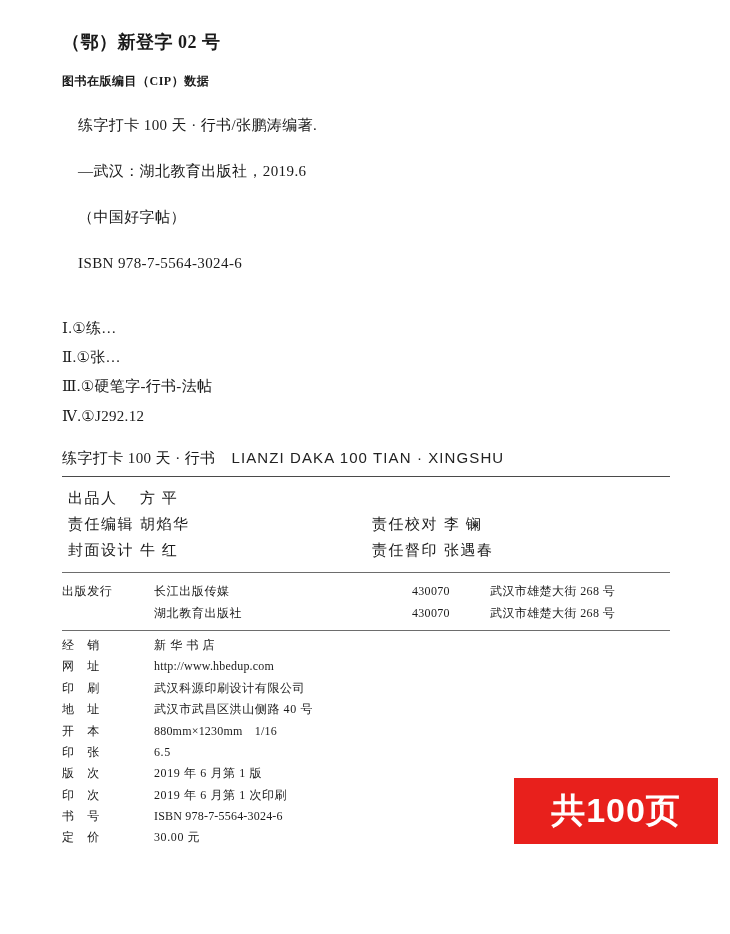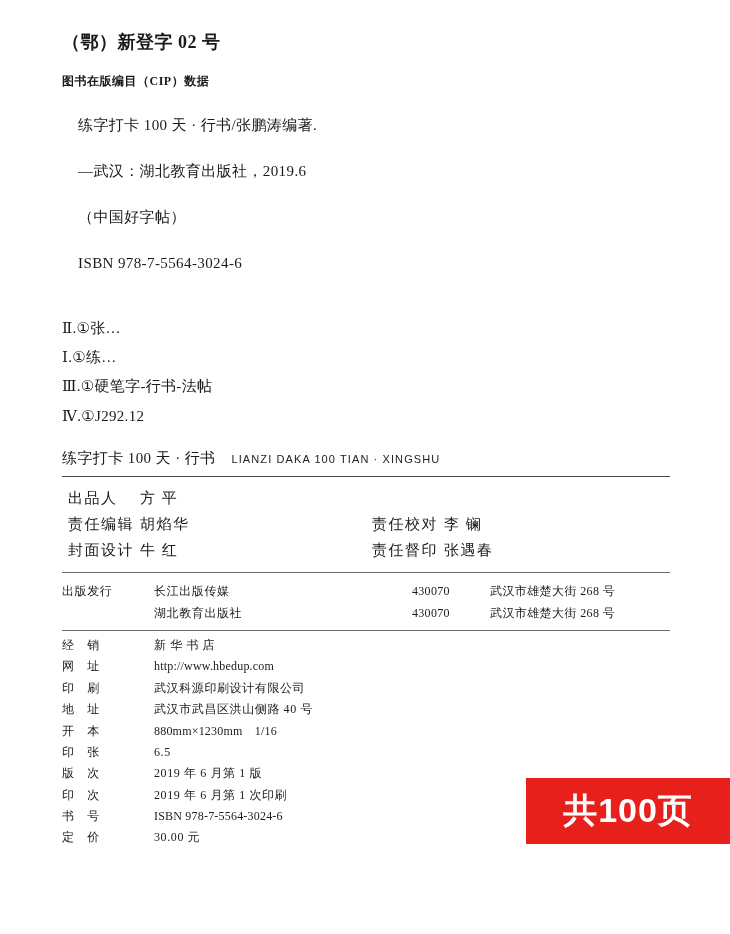--- a/index.html
+++ b/index.html
@@ -69,21 +69,21 @@
   }
   .colophon-title {
     font-size: 15px;
     letter-spacing: 0.4px;
     padding-bottom: 8px;
   }
   .colophon-title .cn {
     font-size: 15px;
   }
   .colophon-title .en {
-    font-size: 11px;
+    font-size: 15px;
     letter-spacing: 1.1px;
     margin-left: 16px;
     font-family: "Liberation Sans", sans-serif;
     color: #222;
   }
   .rule {
     border: 0;
     border-top: 1px solid #4a4a4a;
     margin: 0;
   }
@@ -144,21 +144,21 @@
     letter-spacing: 0.4px;
   }
   .details {
     padding: 4px 0 6px 0;
   }
   .mono-ish {
     letter-spacing: 0.2px;
   }
   .badge {
     position: absolute;
-    right: 0;
+    right: 12px;
     top: 778px;
     width: 204px;
     height: 66px;
     background: #e8201c;
     color: #ffffff;
     display: flex;
     align-items: center;
     justify-content: center;
     font-family: "Liberation Sans", sans-serif;
     font-weight: bold;
@@ -176,22 +176,22 @@
   <div class="cip-title">图书在版编目（CIP）数据</div>
 
   <div class="cip-block">
     <p class="cip-line">练字打卡 100 天 · 行书/张鹏涛编著.</p>
     <p class="cip-line">—武汉：湖北教育出版社，2019.6</p>
     <p class="cip-line">（中国好字帖）</p>
     <p class="cip-line">ISBN 978-7-5564-3024-6</p>
   </div>
 
   <div class="class-block">
+    <p class="class-line">Ⅰ.①练…</p>
     <p class="class-line">Ⅱ.①张…</p>
-    <p class="class-line">Ⅰ.①练…</p>
     <p class="class-line">Ⅲ.①硬笔字-行书-法帖</p>
     <p class="class-line">Ⅳ.①J292.12</p>
   </div>
 
 
   <div class="colophon">
 
     <div class="colophon-title">
       <span class="cn">练字打卡 100 天 · 行书</span><span class="en">LIANZI DAKA 100 TIAN · XINGSHU</span>
     </div>

